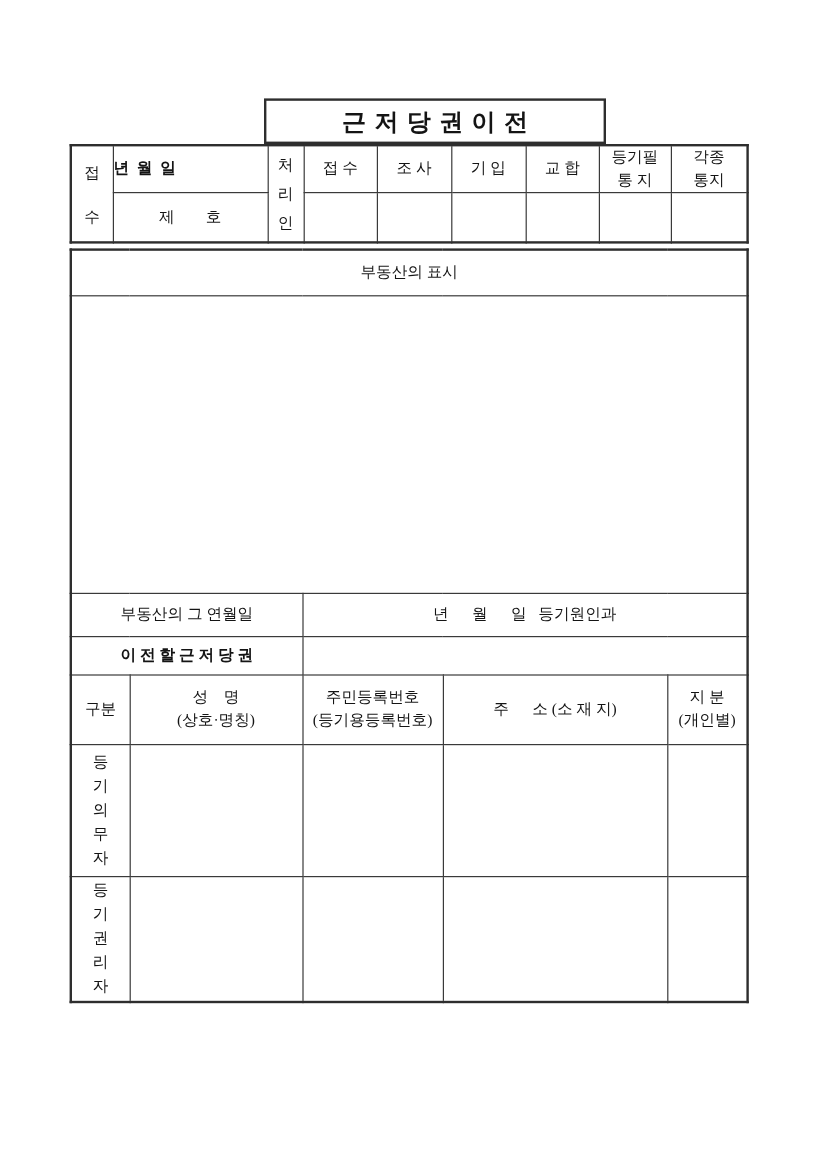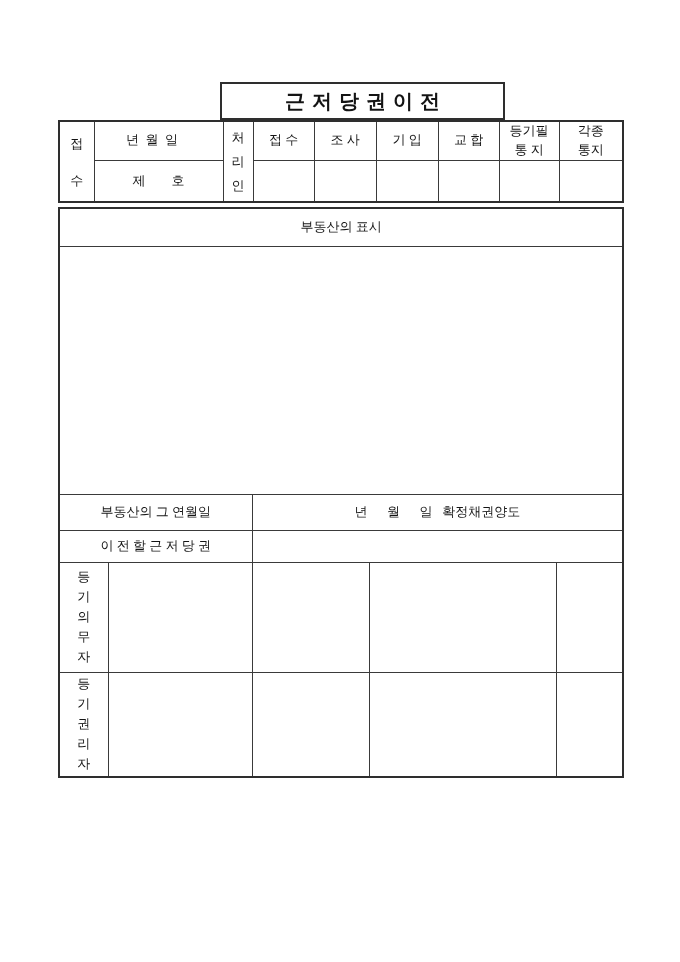--- a/index.html
+++ b/index.html
@@ -36,26 +36,26 @@
     font-size: 13px;
     line-height: 1.45;
     white-space: pre;
     overflow: hidden;
   }
   tr.hr1 { height: 36px; }
   tr.hr2 { height: 42px; margin-top: 12px; }
   .vspread { white-space: pre-line; line-height: 37px; }
   .vstack  { white-space: pre-line; line-height: 24px; }
   .vstack5 { white-space: pre-line; line-height: 20px; }
-  .date-cell { text-align: center; padding-right: 13px; }
+  .date-cell { text-align: left; padding-right: 13px; font-weight: bold; }
   tr.h38  { height: 38px; }
   tr.h248 { height: 248px; }
   tr.h36  { height: 36px; }
   tr.h34  { height: 34px; }
-  tr.h32  { height: 32px; }
+  tr.h32  { height: 32px; font-weight: bold; }
   tr.h58  { height: 58px; }
   tr.h110 { height: 110px; }
   tr.h105 { height: 105px; }
   td.fill { background: #ffffff; }
 </style>
 </head>
 <body>
 
 <div class="page">
 
@@ -114,25 +114,35 @@
     </colgroup>
     <tbody>
       <tr class="h38">
         <td colspan="5">부동산의 표시</td>
       </tr>
       <tr class="h248">
         <td colspan="5" class="fill"></td>
       </tr>
       <tr class="h36">
         <td colspan="2">부동산의 그 연월일</td>
-        <td colspan="3">년      월      일   확정채권양도</td>
+        <td colspan="3">년      월      일   등기원인과</td>
       </tr>
       <tr class="h32">
         <td colspan="2">이 전 할 근 저 당 권</td>
         <td colspan="3" class="fill"></td>
+      </tr>
+      <tr class="h58">
+        <td>구분</td>
+        <td>성    명
+(상호·명칭)</td>
+        <td>주민등록번호
+(등기용등록번호)</td>
+        <td>주      소 (소 재 지)</td>
+        <td>지 분
+(개인별)</td>
       </tr>
       <tr class="h110">
         <td class="vstack5">등
 기
 의
 무
 자</td>
         <td class="fill"></td>
         <td class="fill"></td>
         <td class="fill"></td>

